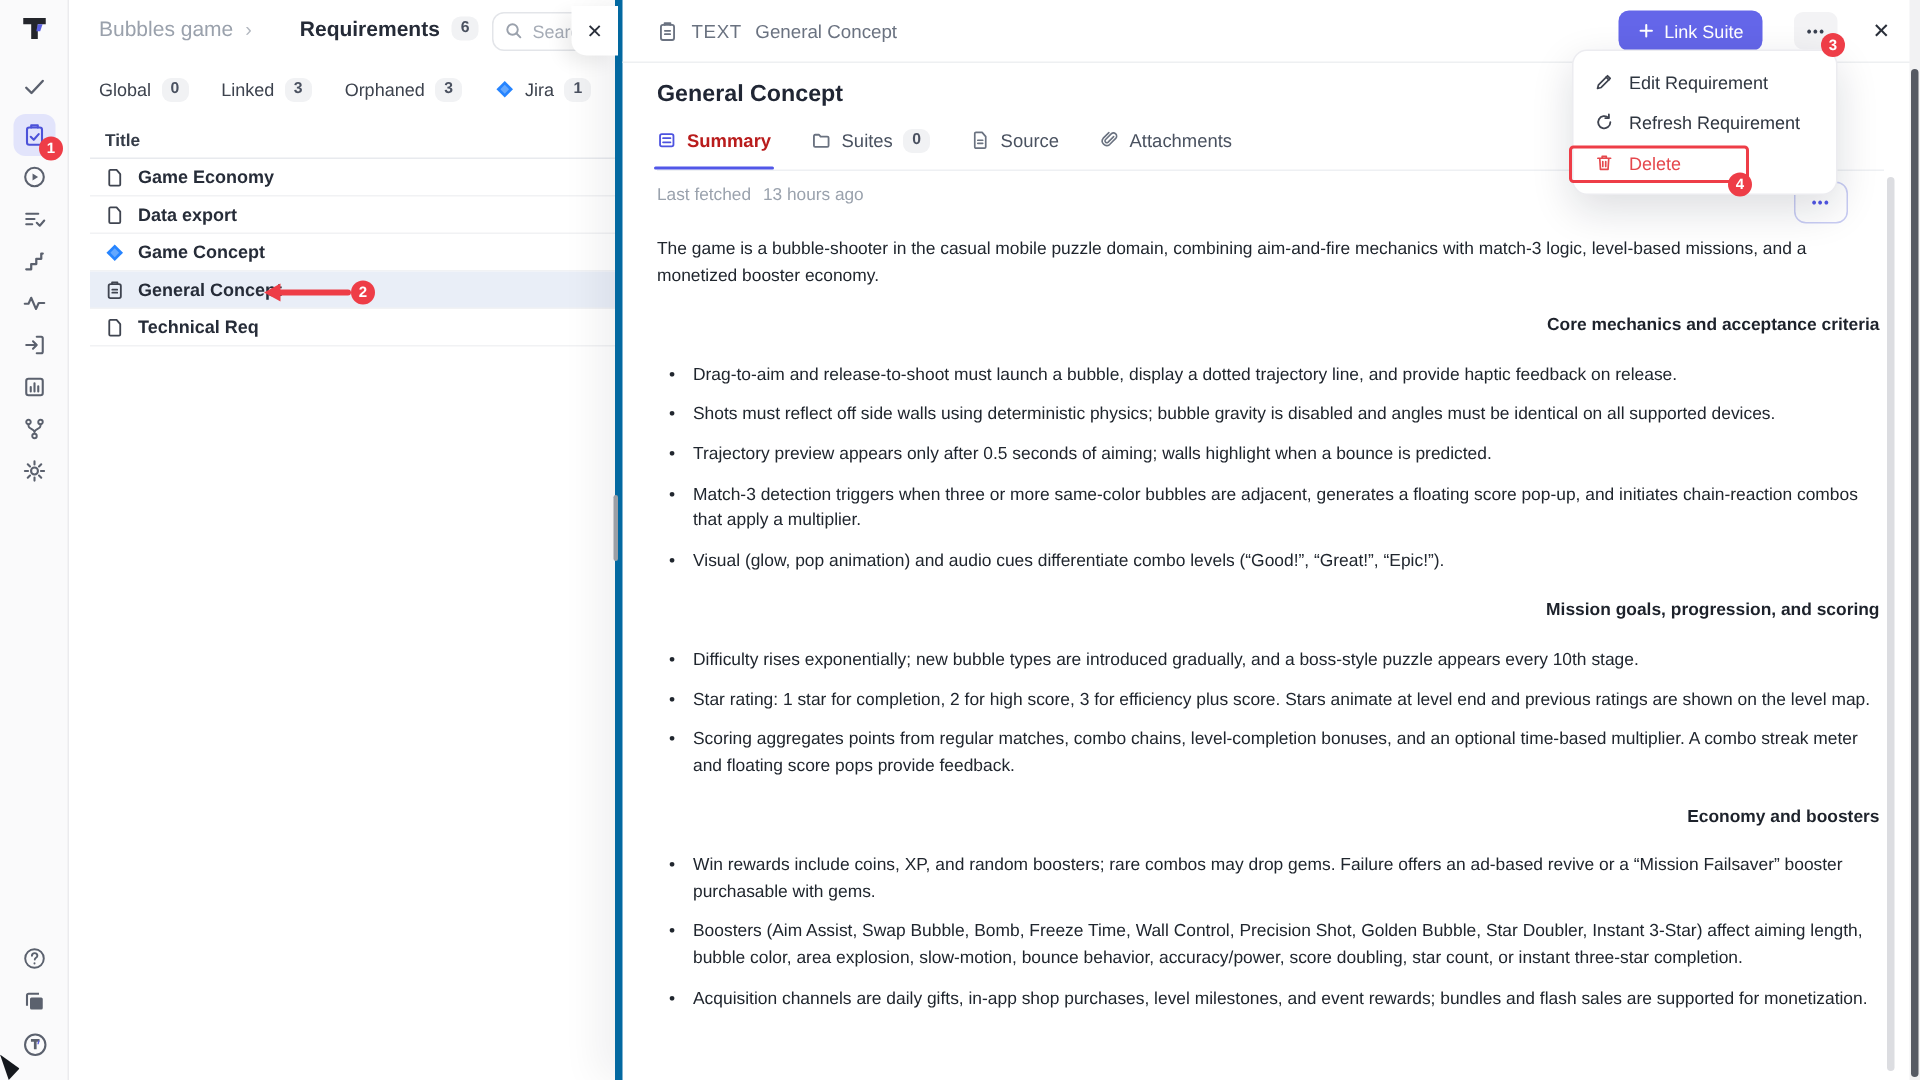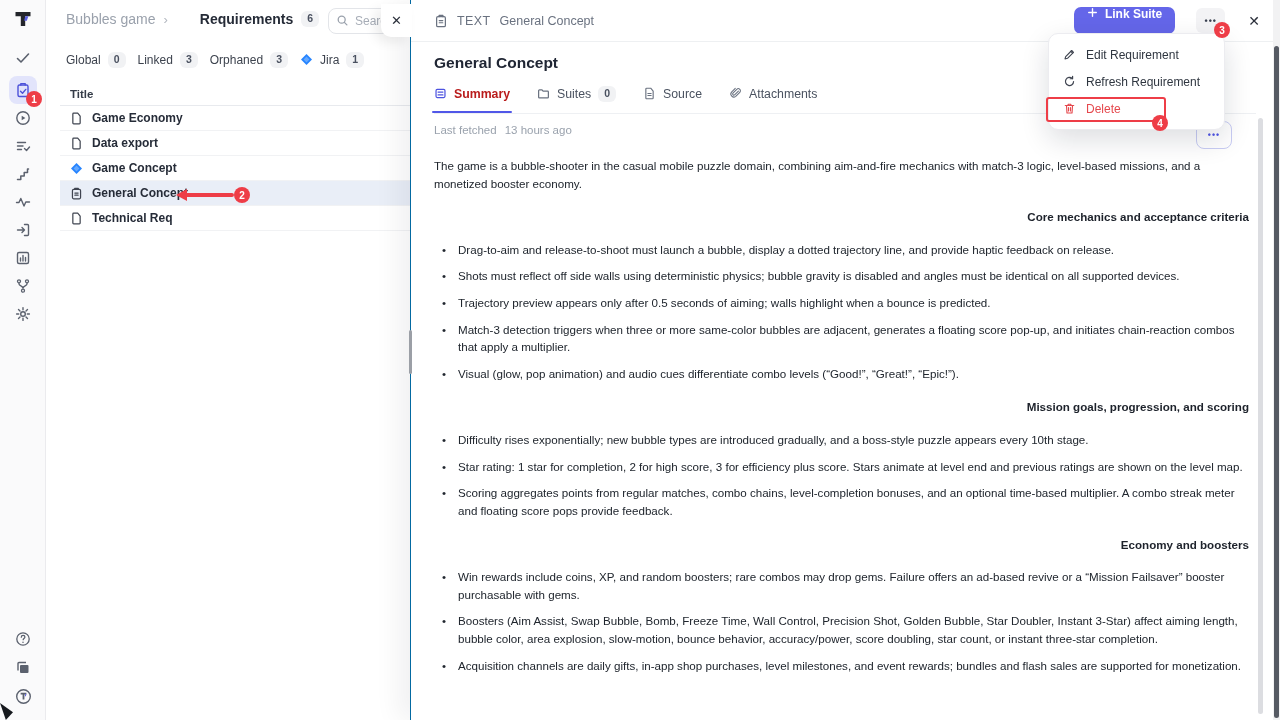--- a/index.html
+++ b/index.html
@@ -20,43 +20,43 @@
   .crumb-muted { color:#9aa1ac; font-size:14px; }
   .crumb-sep { color:#b3b8c0; font-size:13px; }
   .crumb-current { color:#252b37; font-size:14px; font-weight:700;margin-left:24px; }
   .count-pill { background:#f1f2f4; color:#4a5160; font-size:10.5px; font-weight:600;
     border-radius:6px; padding:2px 6px; line-height:1.1; }
   #search-box { position:absolute; left:282px; top:8px; width:130px; height:26px; }
   #search-input { width:100%; height:26px; border:1px solid #e3e5e9; border-radius:8px;
     padding:0 8px 0 26px; font-size:12px; color:#333; font-family:inherit; outline:none; background:#fff; }
   #search-input::placeholder { color:#a7adb7; }
   #search-icon { position:absolute; left:8px; top:6px; color:#9aa1ac; }
-  #filters { position:absolute; left:20px; top:52px; display:flex; align-items:center; gap:12px; white-space:nowrap; }
+  #filters { position:absolute; left:20px; top:52px; display:flex; align-items:center; gap:22px; white-space:nowrap; }
   .chip { display:flex; align-items:center; gap:7px; font-size:12px; color:#3d434e; font-weight:500; cursor:pointer; }
   #req-table { position:absolute; left:14px; top:82px; right:0; }
   #table-header { height:24px; display:flex; align-items:center; padding-left:10px;
     border-bottom:1px solid #e8eaee; font-size:11.5px; font-weight:700; color:#353c48; }
   .row { height:25px; display:flex; align-items:center; gap:9px; padding-left:10px;
     border-bottom:1px solid #f1f2f4; font-size:12px; font-weight:600; color:#262c38; cursor:pointer; }
   .row.selected { background:#e9eef7; }
   .row .ric { color:#3f4450; display:flex; }
   
   #left-scroll-thumb { position:absolute; left:409px; top:330px; width:3px; height:44px;
     background:#9b9fa6; border-radius:2px; z-index:8; }
 
   
   #panel { position:absolute; left:410px; top:0; width:870px; height:720px; background:#fff;
-    border-left:1px solid #0369a1; box-shadow:-12px 0 24px rgba(16,24,40,.06); }
+    border-left:5px solid #0369a1; box-shadow:-12px 0 24px rgba(16,24,40,.06); }
   #panel-header { height:42px; border-bottom:1px solid #eef0f2; display:flex; align-items:center;
     padding:0 20px 0 23px; gap:9px; }
   .ph-muted { color:#6a7280; font-size:12.5px; }
   #type-label { letter-spacing:.4px; }
   #link-suite-btn { margin-left:auto; height:27px; background:#6466e9; color:#fff; border:none;
-    border-radius:7px; display:flex; align-items:flex-start; gap:7px; padding:0 13px; font-size:12px;
-    font-weight:700; font-family:inherit; cursor:pointer; }
+    border-radius:7px; display:flex; align-items:center; gap:7px; padding:0 13px; font-size:12px;
+    font-weight:400; font-family:inherit; cursor:pointer; }
   #header-more-btn { width:29px; height:25px; background:#f3f3f5; border:none; border-radius:6px;
     color:#3a4150; font-size:9px; font-weight:700; letter-spacing:1px; cursor:pointer; margin-left:12px; }
   #panel-close { margin-left:14px; color:#2a2f3a; font-size:14px; cursor:pointer; }
 
   #page-title { position:absolute; left:23px; top:54px; font-size:15.5px; font-weight:700; color:#202634; }
   #tabs { position:absolute; left:23px; top:86px; right:24px; display:flex; align-items:center; gap:27px;
     padding-bottom:11px; border-bottom:1px solid #eef0f3; }
   .tab { display:flex; align-items:center; gap:7px; font-size:12.3px; font-weight:500; color:#4a5260;
     cursor:pointer; position:relative; }
   .tab .tic { color:#6a7280; display:flex; }

